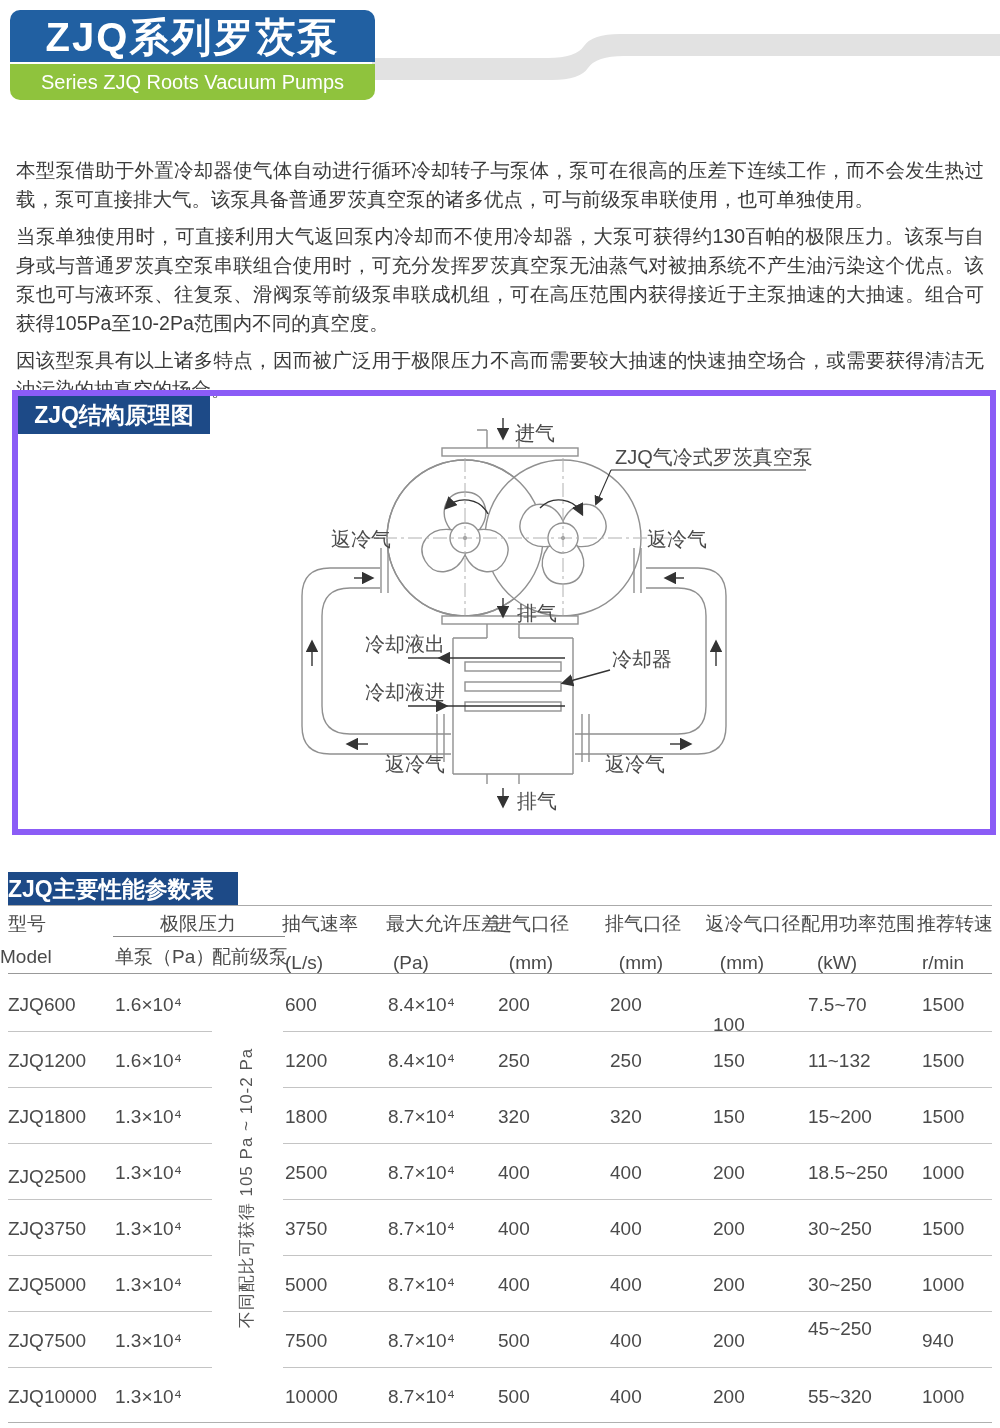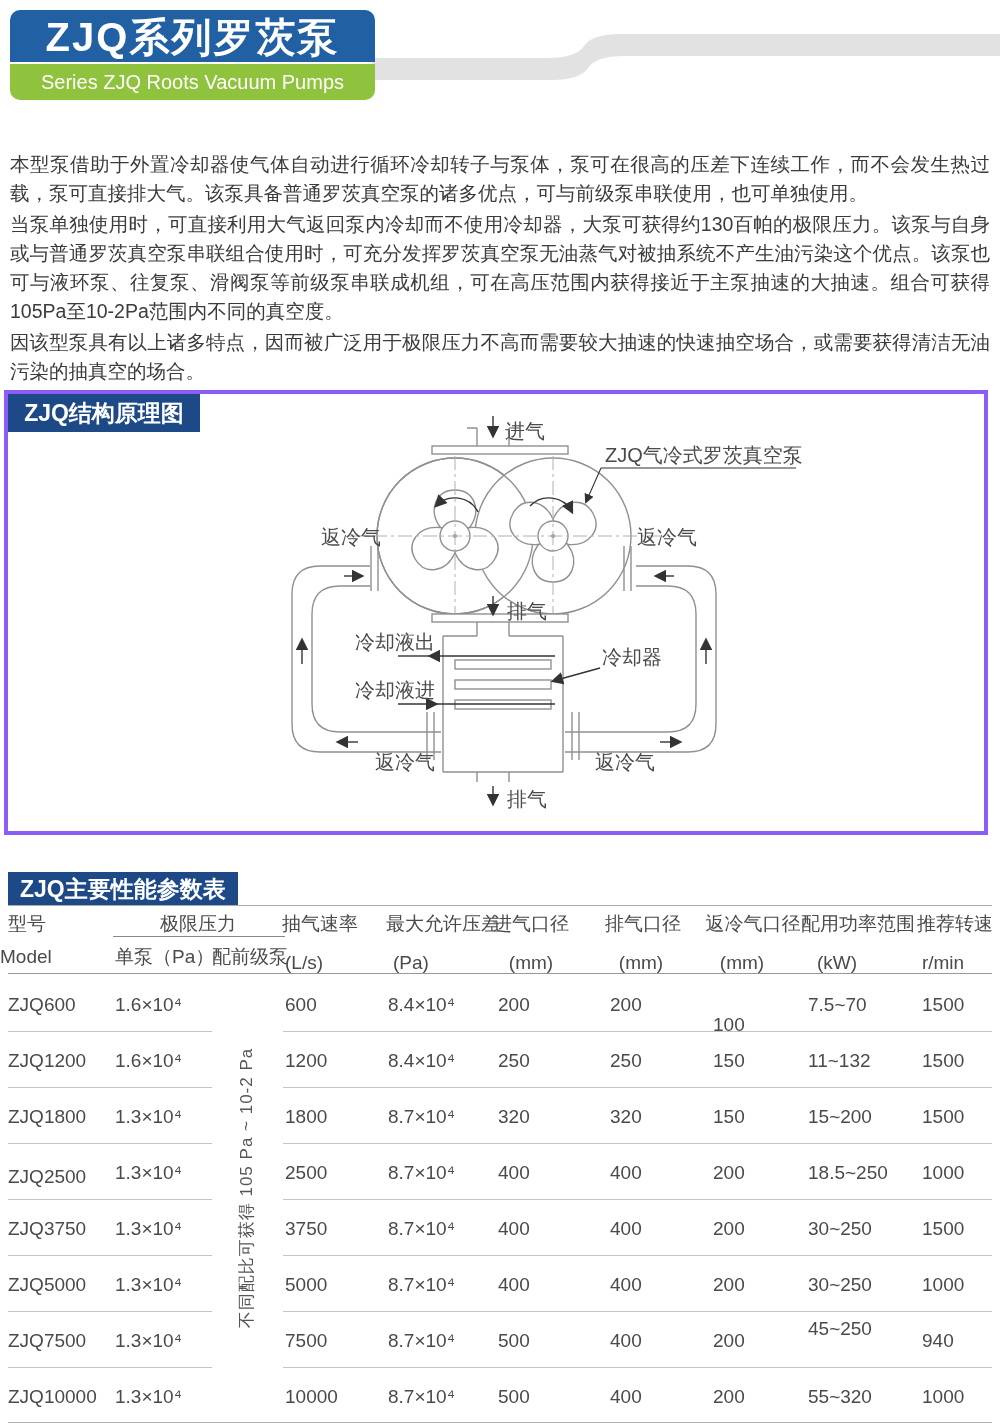--- a/index.html
+++ b/index.html
@@ -7,31 +7,31 @@
   .page{position:relative;width:1000px;height:1428px;overflow:hidden;background:#fff;margin:0 auto;}
   .abs{position:absolute;}
   
   .hdr-blue{left:10px;top:10px;width:365px;height:52px;background:#2160a2;border-radius:10px 10px 0 0;
             color:#fff;font-size:40px;font-weight:bold;text-align:center;line-height:54px;letter-spacing:2px;}
   .hdr-green{left:10px;top:64px;width:365px;height:36px;background:#8fc33d;border-radius:0 0 10px 10px;
             color:#fff;font-size:20px;text-align:center;line-height:36px;}
   .ribbon{left:0;top:0;width:1000px;height:110px;pointer-events:none;}
   
   .intro{left:8px;top:148px;width:984px;font-size:19.5px;line-height:29px;text-align:justify;color:#3b3b3b;}
-  .intro p{margin:2px;}
-  
-  .diag-box{left:4px;top:390px;width:984px;height:445px;border:4px solid #8b5cf6;box-sizing:border-box;}
+  .intro p{margin:8px;}
+  
+  .diag-box{left:12px;top:390px;width:984px;height:445px;border:6px solid #8b5cf6;box-sizing:border-box;}
   .diag-label{left:0px;top:0px;width:192px;height:38px;background:#1d4a87;color:#fff;font-size:23px;
               font-weight:bold;text-align:center;line-height:38px;}
   .diag-svg{left:0;top:0;width:980px;height:441px;}
   svg text{font-family:"Liberation Sans","DejaVu Sans",sans-serif;font-size:20px;fill:#4a4a4a;}
   
   .tbl{left:0;top:865px;width:1000px;height:563px;font-size:19px;color:#4a4a4a;}
   .tbl-title{left:8px;top:7px;width:230px;height:33px;background:#1d4a87;color:#fff;font-size:23px;
-             font-weight:bold;line-height:34px;padding-left:12px;box-sizing:border-box;}
+             font-weight:bold;line-height:34px;box-sizing:border-box;}
   .hline{height:1px;background:#aaa;}
   .h1{top:46px;height:26px;line-height:26px;white-space:nowrap;}
   .h2{top:80px;height:24px;line-height:24px;white-space:nowrap;}
   .hu{top:86px;height:24px;line-height:24px;white-space:nowrap;}
   .ctr{text-align:center;width:140px;}
   .cell{position:absolute;height:24px;line-height:24px;white-space:nowrap;}
   .rowline{position:absolute;height:1px;background:#c4c4c4;}
   .vnote{left:66px;top:312px;width:360px;height:22px;text-align:center;transform:rotate(-90deg);
          font-size:17px;color:#555;letter-spacing:1px;white-space:nowrap;}
 </style>

